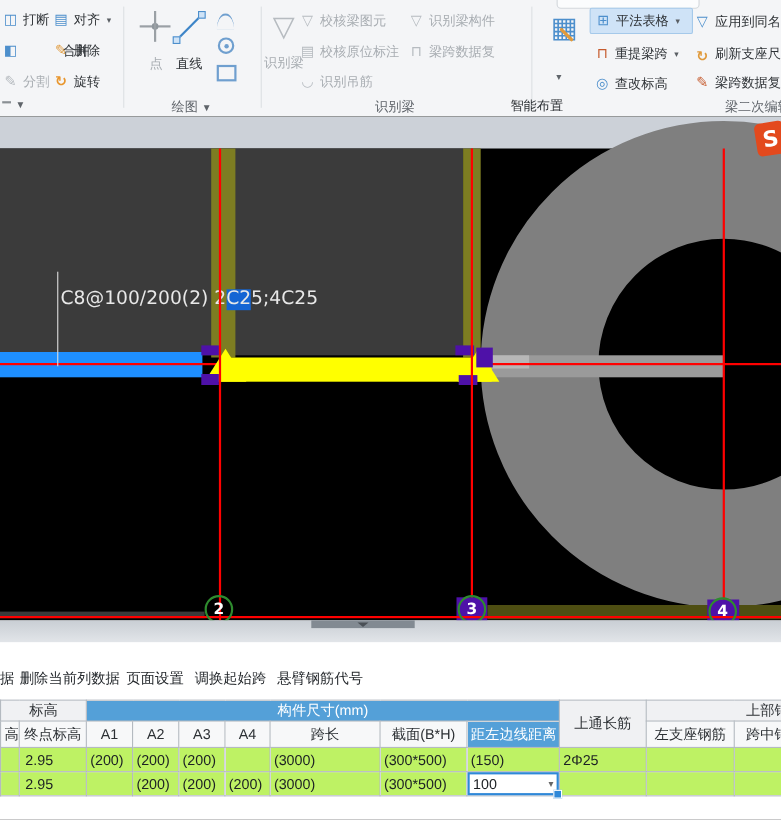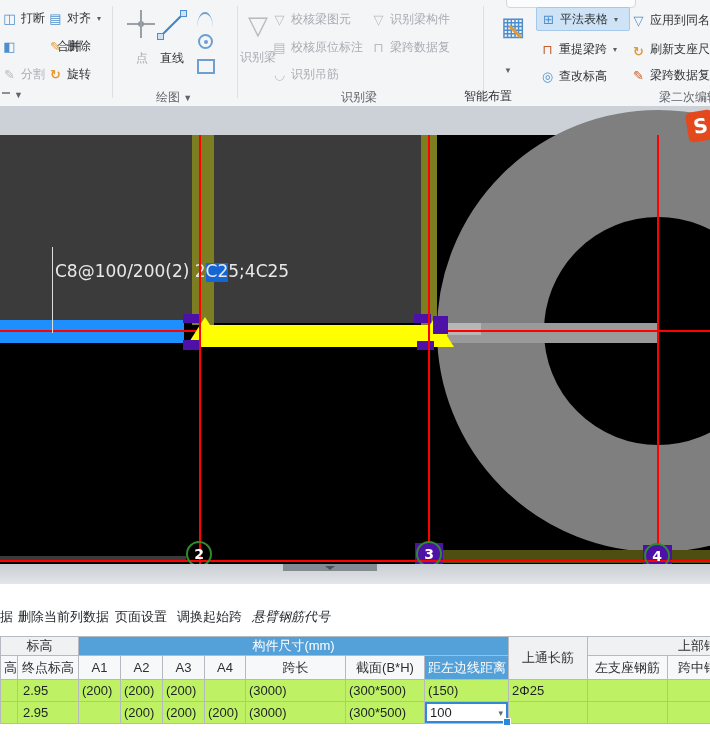--- a/index.html
+++ b/index.html
@@ -243,21 +243,21 @@
 
   <div class="splitter">
     <div class="handle"></div>
   </div>
 
   <div class="panel">
     <span class="pmenu" style="left:0;">据</span>
     <span class="pmenu" style="left:18px;">删除当前列数据</span>
     <span class="pmenu" style="left:115px;">页面设置</span>
     <span class="pmenu" style="left:177px;">调换起始跨</span>
-    <span class="pmenu" style="left:252px;font-style:italic;">悬臂钢筋代号</span>
+    <span class="pmenu" style="left:252px;">悬臂钢筋代号</span>
 
     <table class="grid">
       <colgroup>
         <col style="width:17px;">
           <col style="width:61px;">
           <col style="width:42px;">
           <col style="width:42px;">
         <col style="width:42px;">
           <col style="width:41px;">
           <col style="width:100px;">

